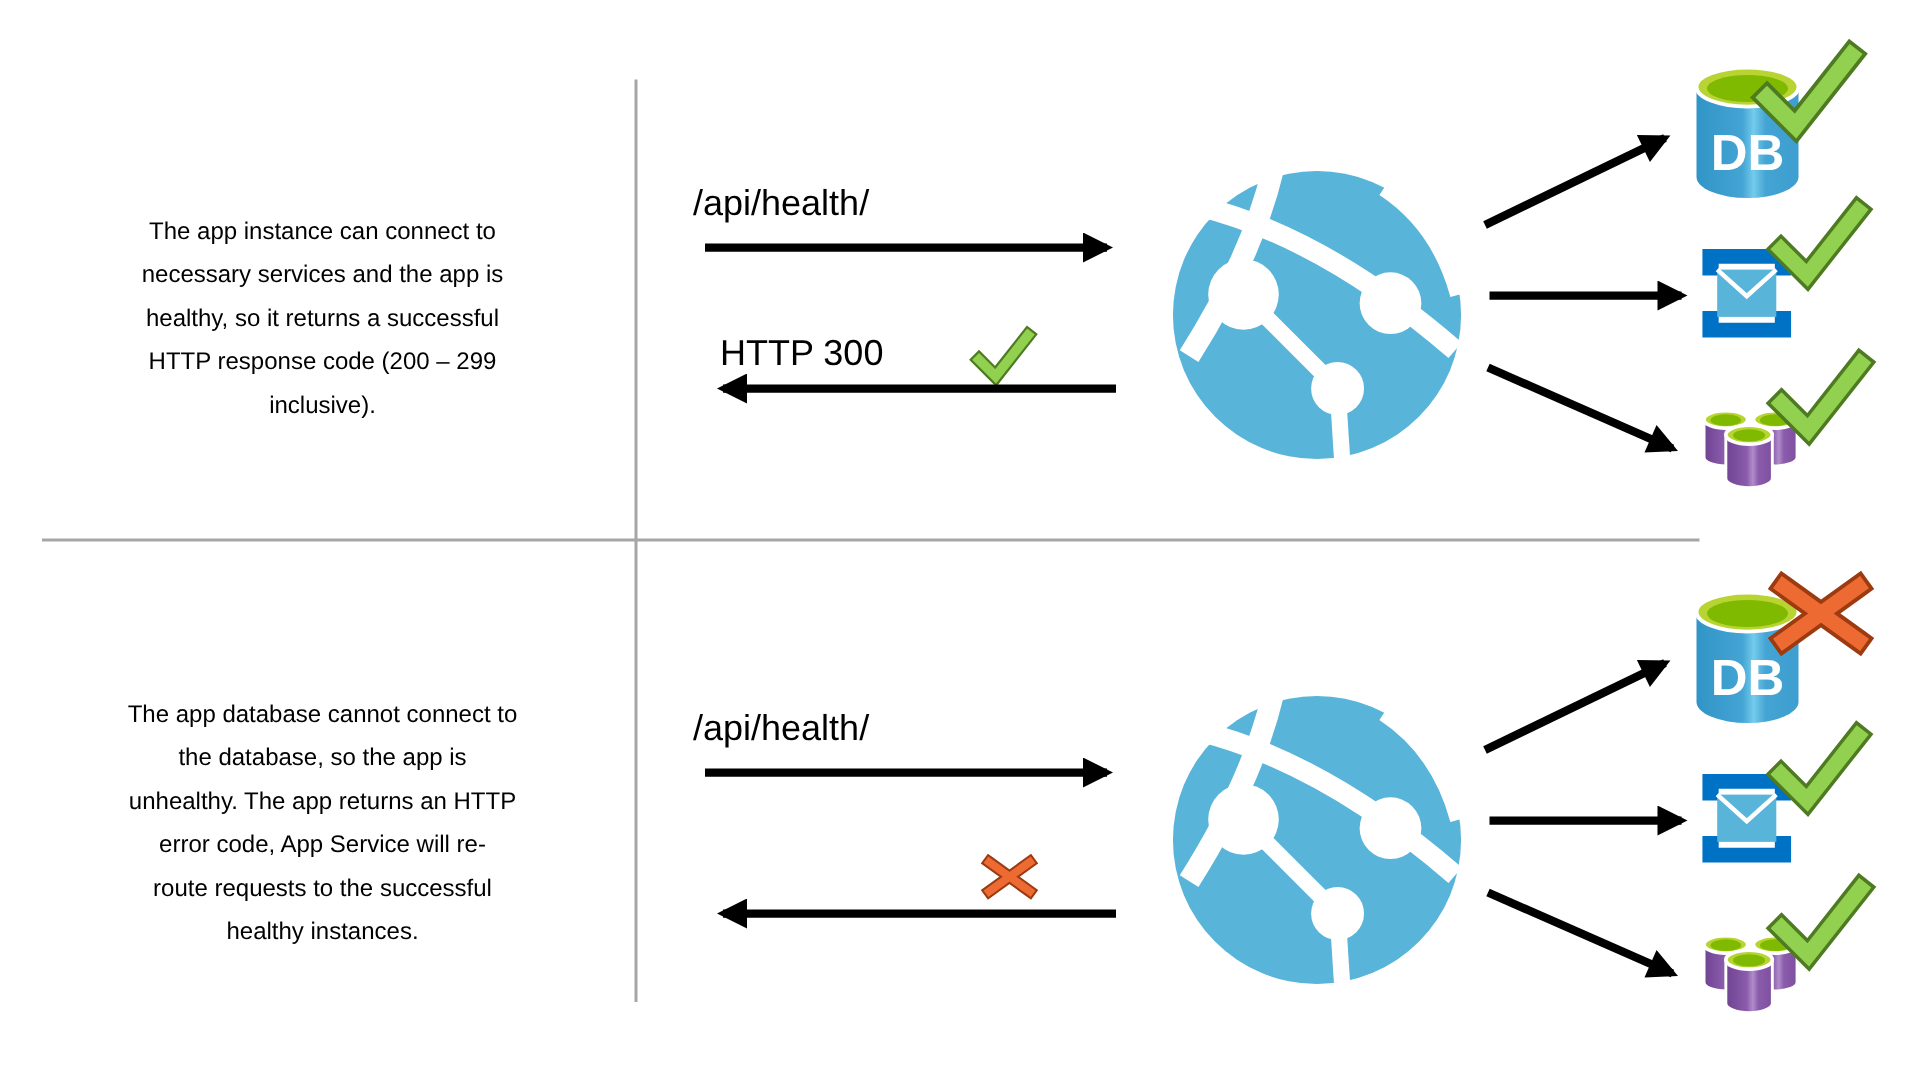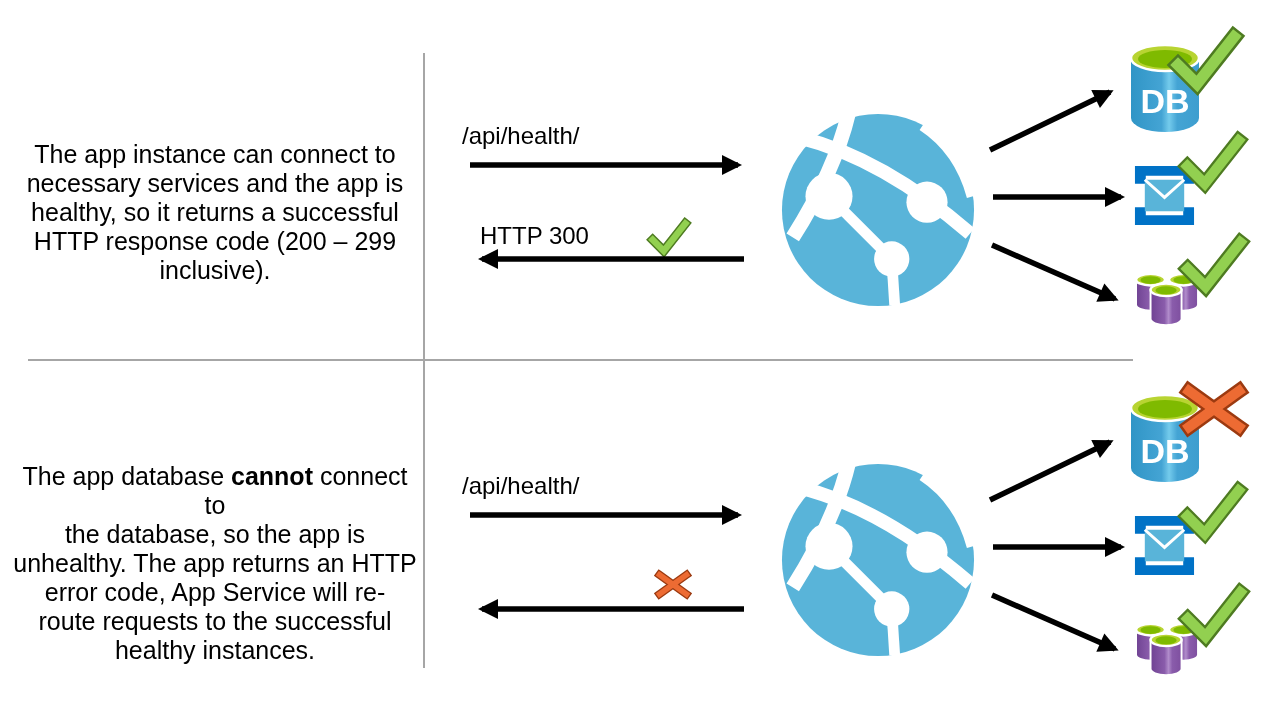--- a/index.html
+++ b/index.html
@@ -6,22 +6,22 @@
   .stage{position:relative;width:1280px;height:720px;background:#fff;overflow:hidden;
          font-family:"Liberation Sans",sans-serif;color:var(--text-black,#000);}
   .divider{position:absolute;background:var(--divider-gray,#a6a6a6);}
   .divider.v{left:423px;top:53px;width:2px;height:615px;}
   .divider.h{left:28px;top:359px;width:1105px;height:2px;}
   .panel{position:absolute;left:0;width:1280px;height:360px;}
   .panel--top{top:0;}
   .panel--bottom{top:350px;}
   .abs{position:absolute;}
   .desc{position:absolute;left:10px;width:410px;text-align:center;
-        font-size:25px;line-height:29px;white-space:pre-line;}
-  .desc b{font-weight:bold;}
+        font-size:16px;line-height:29px;white-space:pre-line;}
+  .desc b{font-weight:normal;}
   .lbl{position:absolute;font-size:24px;text-align:left;white-space:nowrap;}
   svg{overflow:visible;display:block;}
   .arrow line{stroke:var(--arrow-black,#000);stroke-width:5.5;}
   .globe-body{fill:var(--globe-blue,#59b4d9);}
   .globe-band{fill:none;stroke:#fff;}
   .globe-node{fill:#fff;}
   .rim{fill:var(--top-green-rim,#b8d432);stroke:#fff;stroke-width:2.5;}
   .rim-inner{fill:var(--top-green,#7fba00);stroke:none;}
   .db-text{fill:#fff;font-weight:bold;font-size:34px;font-family:"Liberation Sans",sans-serif;}
   .bracket{fill:var(--bracket-blue,#0072c6);}

